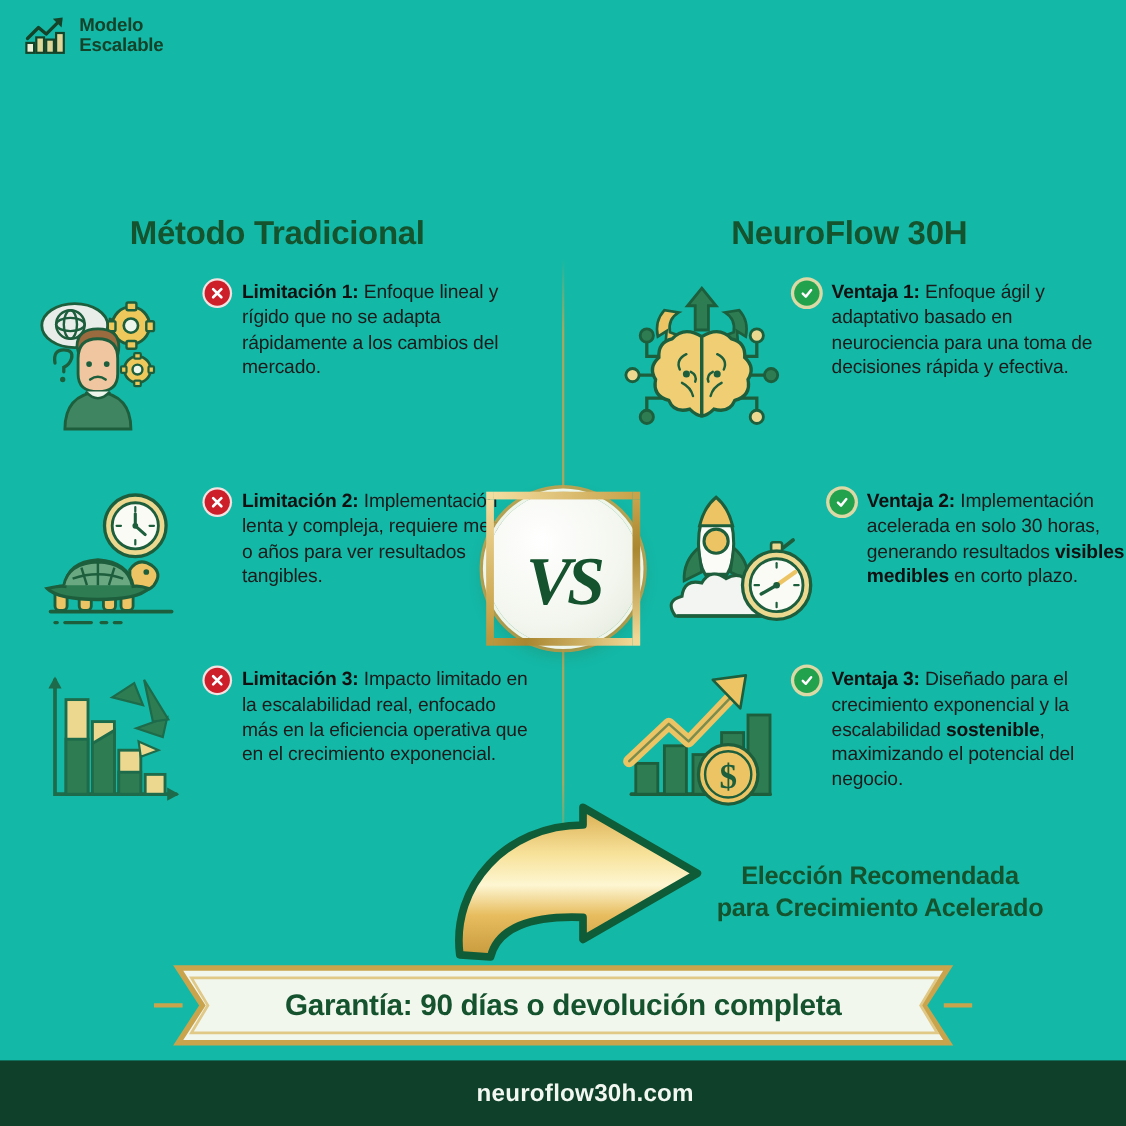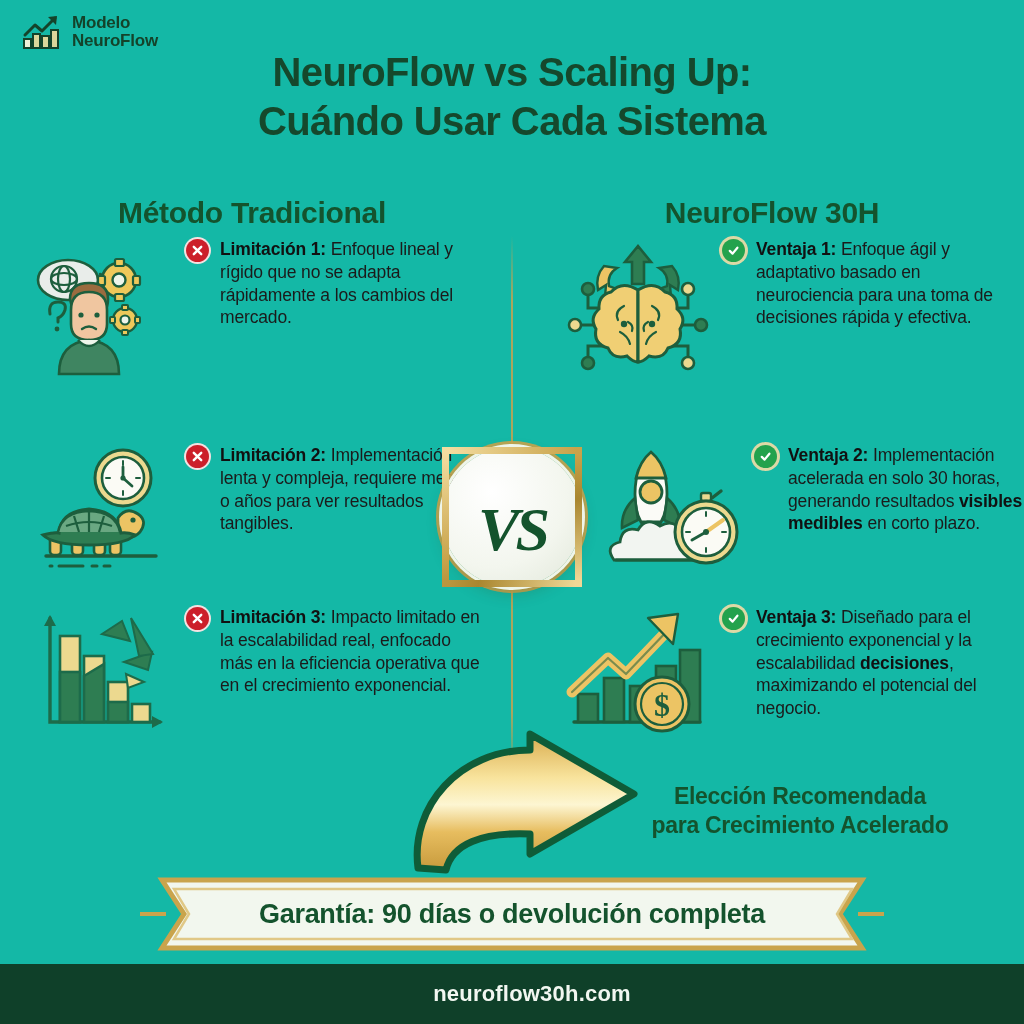--- a/index.html
+++ b/index.html
@@ -123,21 +123,21 @@
   
   .row {
     position: absolute;
     display: flex;
     align-items: flex-start;
     gap: 8px;
   }
   .row.left  { left: 26px;  width: 460px; }
   .row.right { left: 570px; width: 452px; }
 
-  .row.r1 { top: 232px; }
+  .row.r1 { top: 248px; }
   .row.r2 { top: 438px; }
   .row.r3 { top: 600px; }
 
   .art {
     width: 152px;
     height: 150px;
     flex: none;
   }
   .art svg { display: block; width: 100%; height: 100%; }
 
@@ -257,28 +257,24 @@
         <path d="M3 23 L13 13 L20 19 L33 6" stroke="#14432a" stroke-width="3" fill="none" stroke-linecap="round" stroke-linejoin="round"></path>
         <path d="M26 5 L35 4 L34 13 Z" fill="#14432a"></path>
         <rect x="2" y="27" width="7" height="9" fill="#eef0d8" stroke="#14432a" stroke-width="2"></rect>
         <rect x="11" y="22" width="7" height="14" fill="#ddd79a" stroke="#14432a" stroke-width="2"></rect>
         <rect x="20" y="24" width="7" height="12" fill="#ddd79a" stroke="#14432a" stroke-width="2"></rect>
         <rect x="29" y="18" width="7" height="18" fill="#ddd79a" stroke="#14432a" stroke-width="2"></rect>
       </svg>
     </span>
     <span class="logo-text">
       <span>Modelo</span><br>
-      <span>NeuroFlow</span>
+      <span>Escalable</span>
     </span>
   </div>
 
-  <h1 class="title">
-    <span>NeuroFlow vs Scaling Up:</span><br>
-    <span>Cuándo Usar Cada Sistema</span>
-  </h1>
 
   <div class="col-head left">Método Tradicional</div>
   <div class="col-head right">NeuroFlow 30H</div>
 
   <div class="divider"></div>
 
   <div class="vs-badge-ring"></div>
   <div class="vs-badge">
     <span class="vs-text">VS</span>
   </div>
@@ -508,21 +504,21 @@
         <circle cx="100" cy="104" r="21" fill="#ecc464" stroke="#1d5e3d" stroke-width="2.2"></circle>
         <text x="100" y="116" text-anchor="middle" font-family="Liberation Serif, serif" font-size="32" font-weight="bold" fill="#1d5e3d">$</text>
       </svg>
     </div>
     <div class="bullet">
       <span class="mark check">
         <svg viewBox="0 0 14 14">
             <path d="M3 7.4 L6 10.4 L11.2 4" stroke="#fff" stroke-width="2.4" fill="none" stroke-linecap="round" stroke-linejoin="round"></path>
           </svg>
       </span>
-      <b>Ventaja 3:</b><span> Diseñado para el crecimiento exponencial y la escalabilidad </span><b>decisiones</b><span>, maximizando el potencial del negocio.</span>
+      <b>Ventaja 3:</b><span> Diseñado para el crecimiento exponencial y la escalabilidad </span><b>sostenible</b><span>, maximizando el potencial del negocio.</span>
     </div>
   </div>
 
   <div class="big-arrow">
     <svg viewBox="0 0 262 150">
       <defs>
         <linearGradient id="goldGrad" x1="0" y1="0" x2="0" y2="1">
           <stop offset="0%" stop-color="#d9ac4e"></stop>
           <stop offset="32%" stop-color="#f8e39c"></stop>
           <stop offset="52%" stop-color="#fdf6d2"></stop>

